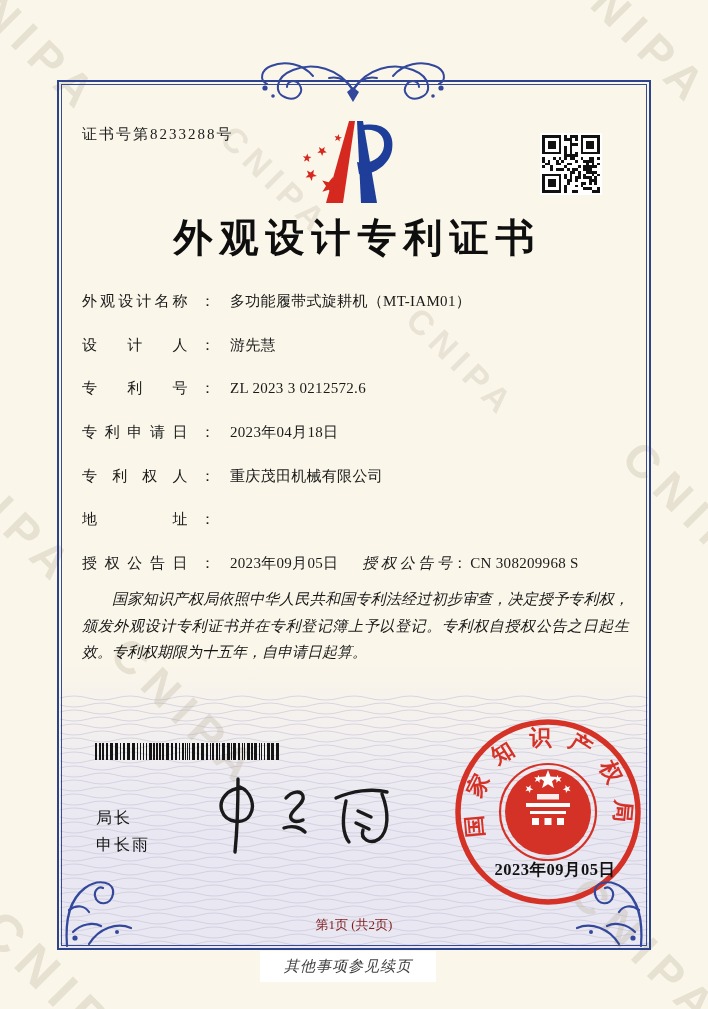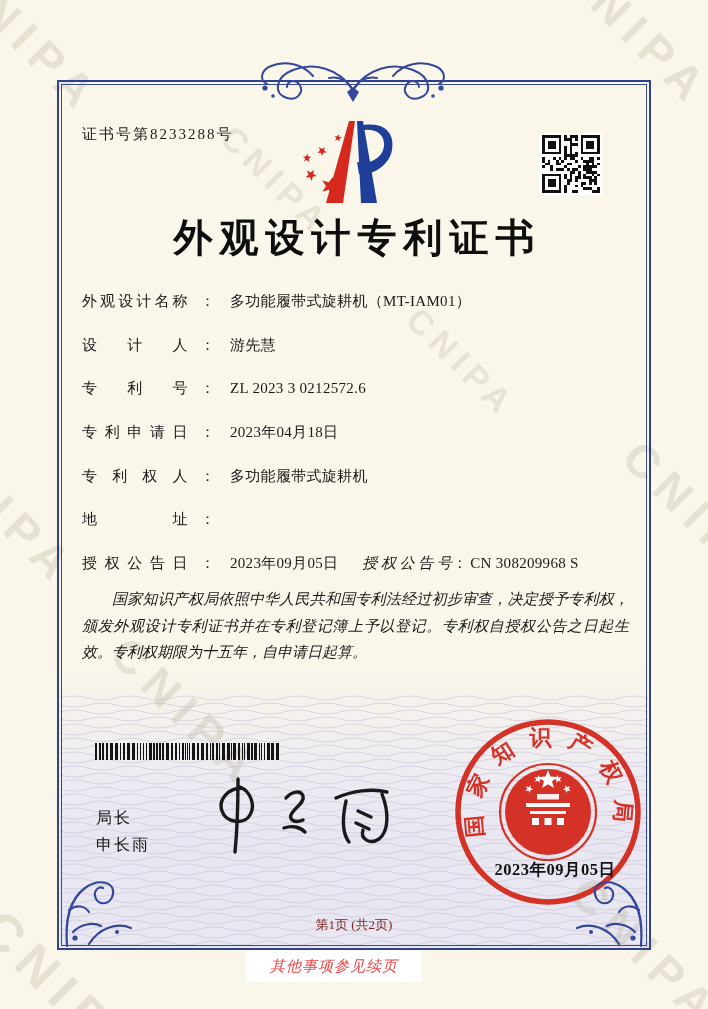--- a/index.html
+++ b/index.html
@@ -50,23 +50,23 @@
 
   .director{position:absolute;left:96px;top:804px;z-index:2;font-family:"Liberation Sans","DejaVu Sans",sans-serif;
       font-size:16px;color:#141414;letter-spacing:2px;line-height:27px;}
   .sig{position:absolute;left:200px;top:774px;width:212px;height:84px;z-index:2;}
 
   .seal{position:absolute;left:451px;top:716px;width:195px;height:195px;z-index:2;opacity:.95;}
   .seal-date{position:absolute;left:474px;top:859px;width:162px;z-index:5;text-align:center;
       font-size:16.5px;font-weight:600;letter-spacing:.5px;color:#121212;}
 
   .page-info{position:absolute;left:57px;top:916px;width:594px;z-index:2;text-align:center;font-size:13px;color:#7f1d1d;}
-  .cont-note{position:absolute;left:246px;top:951px;width:176px;height:31px;z-index:4;background:#ffffff;
+  .cont-note{position:absolute;left:260px;top:951px;width:176px;height:31px;z-index:4;background:#ffffff;
       display:flex;align-items:center;justify-content:center;font-style:italic;font-size:15px;
-      letter-spacing:1px;color:#ef4444;}
+      letter-spacing:1px;color:#404040;}
 </style>
 </head>
 <body>
 
 <div class="page">
 
   <div class="wm" style="left:-22px;top:-48px">CNIPA</div>
   <div class="wm" style="left:588px;top:-55px">CNIPA</div>
   <div class="wm wm-sm" style="left:240px;top:118px">CNIPA</div>
   <div class="wm wm-sm" style="left:426px;top:300px">CNIPA</div>
@@ -321,21 +321,21 @@
         <span class="f-value">ZL 2023 3 0212572.6</span>
     </div>
     <div class="frow">
       <span class="f-label">专利申请日</span>
         <span class="f-colon">：</span>
         <span class="f-value">2023年04月18日</span>
     </div>
     <div class="frow">
       <span class="f-label">专利权人</span>
         <span class="f-colon">：</span>
-        <span class="f-value">多功能履带式旋耕机</span>
+        <span class="f-value">重庆茂田机械有限公司</span>
     </div>
     <div class="frow">
       <span class="f-label">地址</span>
         <span class="f-colon">：</span>
     </div>
     <div class="frow">
       <span class="f-label">授权公告日</span>
         <span class="f-colon">：</span>
         <span class="f-value">2023年09月05日</span>
       <span class="grp2">

